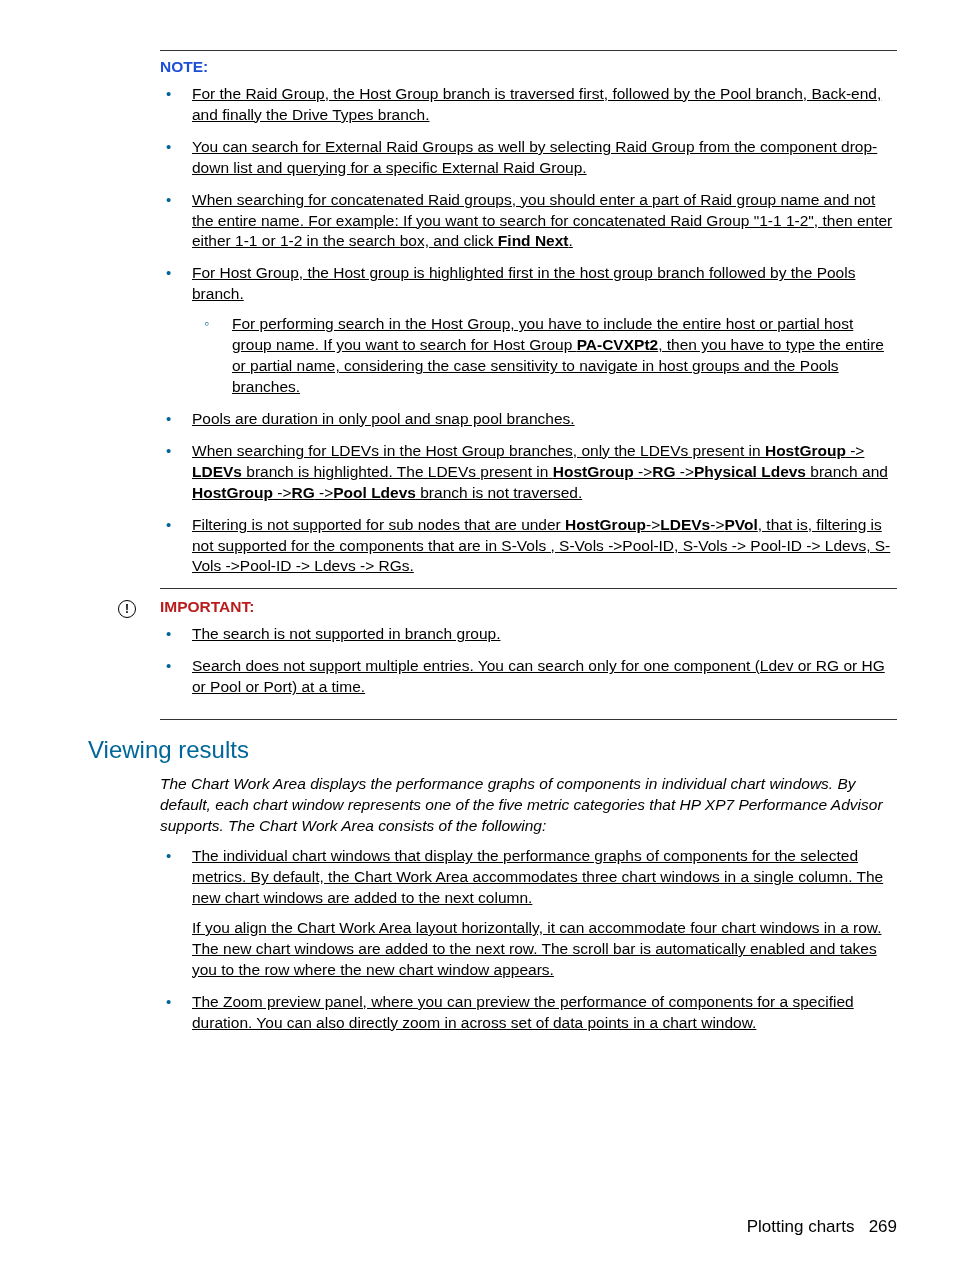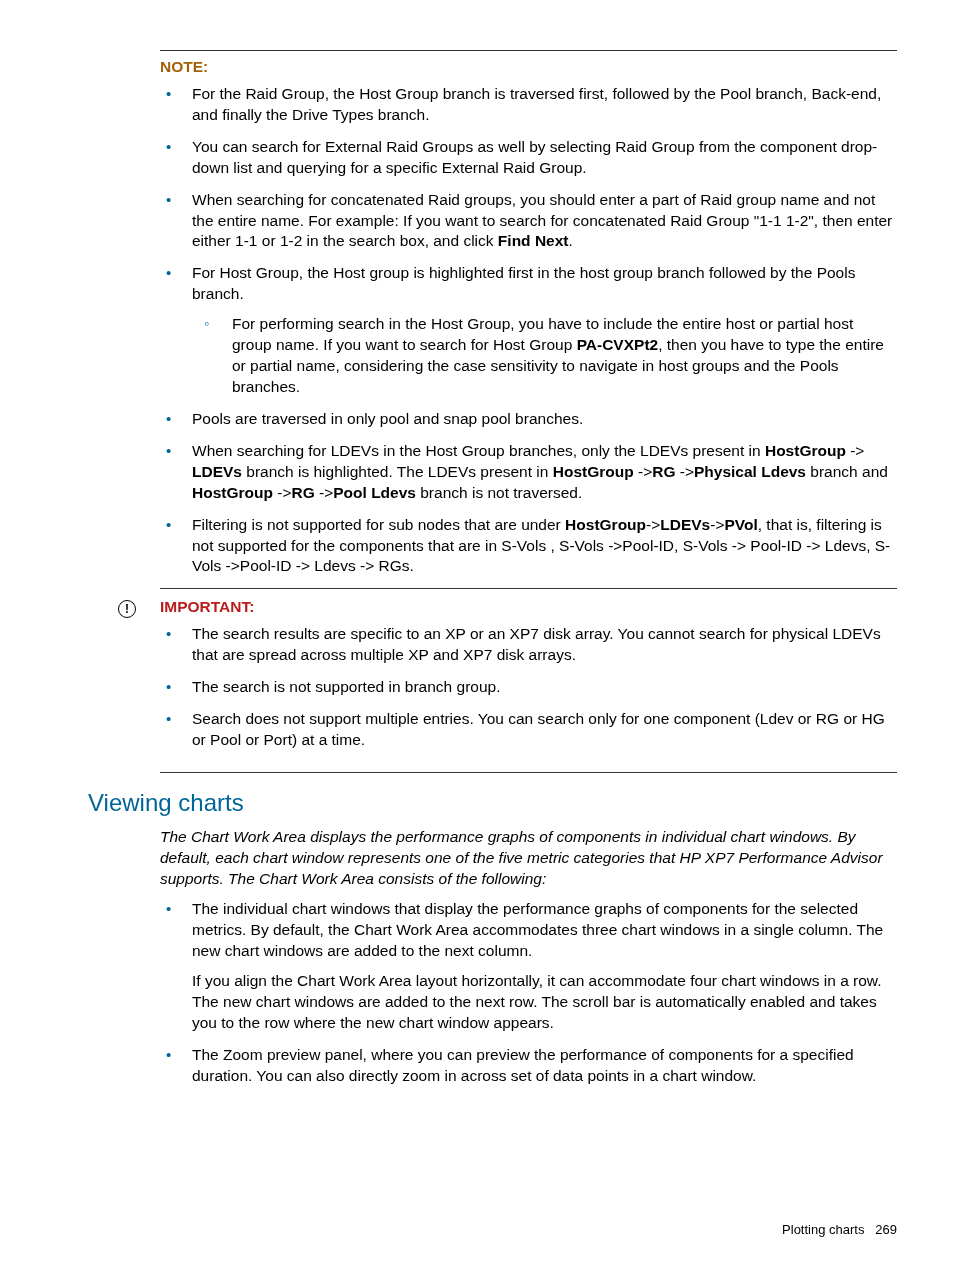--- a/index.html
+++ b/index.html
@@ -19,21 +19,21 @@
       padding: 50px 57px 0 88px;
       box-sizing: border-box;
     }
     .rule {
       border: none;
       border-top: 1px solid #333;
       margin: 0 0 6px 0;
       margin-left: 72px;
     }
     .note-label, .important-label {
-      color: #a16207;
+      color: #1d4ed8;
       font-weight: bold;
       margin-left: 72px;
       margin-bottom: 6px;
     }
     .important-row {
       display: flex;
       align-items: flex-start;
     }
     .important-icon {
       width: 72px;
@@ -55,20 +55,21 @@
       line-height: 1;
     }
     .important-label-inline {
       color: #b91c1c;
       font-weight: bold;
     }
     ul.bullets {
       list-style: none;
       padding: 0;
       margin: 0 0 0 72px;
+      text-decoration: underline;
     }
     ul.bullets > li {
       position: relative;
       padding-left: 32px;
       margin-bottom: 11px;
     }
     ul.bullets > li::before {
       content: "•";
       position: absolute;
       left: 6px;
@@ -105,21 +106,21 @@
       margin-bottom: 9px;
       font-style: italic;
     }
     .indent-block {
       margin-top: 9px;
     }
     .footer {
       position: absolute;
       bottom: 32px;
       right: 57px;
-      font-size: 13px;
+      font-size: 17px;
     }
     b { font-weight: bold; }
     .bot-rule {
        border: none;
        border-top: 1px solid #333;
        margin: 10px 0 8px 0;
        margin-left: 72px;
     }
   </style>
 </head>
@@ -137,48 +138,47 @@
       <span>When searching for concatenated Raid groups, you should enter a part of Raid group name and not the entire name. For example: If you want to search for concatenated Raid Group "1-1  1-2", then enter either  1-1 or  1-2 in the search box, and click </span><b>Find Next</b><span>.</span>
     </li>
     <li>
       <span>For Host Group, the Host group is highlighted first in the host group branch followed by the Pools branch.</span>
       <ul class="sub">
         <li>
           <span>For performing search in the Host Group, you have to include the entire host or partial host group name. If you want to search for Host Group </span><b>PA-CVXPt2</b><span>, then you have to type the entire or partial name, considering the case sensitivity to navigate in host groups and the Pools branches.</span>
         </li>
       </ul>
     </li>
-    <li><span>Pools are traversed in only pool and snap pool branches.</span></li>
+    <li><span>Pools are duration in only pool and snap pool branches.</span></li>
     <li>
       <span>When searching for LDEVs in the Host Group branches, only the LDEVs present in </span><b>HostGroup</b><span> -&gt; </span><b>LDEVs</b><span> branch is highlighted. The LDEVs present in </span><b>HostGroup</b><span> -&gt;</span><b>RG</b><span> -&gt;</span><b>Physical Ldevs</b><span> branch and </span><b>HostGroup</b><span> -&gt;</span><b>RG</b><span> -&gt;</span><b>Pool Ldevs</b><span> branch is not traversed.</span>
     </li>
     <li>
       <span>Filtering is not supported for sub nodes that are under </span><b>HostGroup</b><span>-&gt;</span><b>LDEVs</b><span>-&gt;</span><b>PVol</b><span>, that is, filtering is not supported for the components that are in S-Vols , S-Vols -&gt;Pool-ID, S-Vols -&gt; Pool-ID -&gt; Ldevs, S-Vols -&gt;Pool-ID -&gt; Ldevs -&gt; RGs.</span>
     </li>
   </ul>
 
   <hr class="bot-rule">
 
   <div class="important-row">
     <div class="important-icon">
       <span class="circle-exclaim">!</span>
     </div>
     <div style="flex:1;">
       <div class="important-label-inline">IMPORTANT:</div>
       <ul class="bullets" style="margin-left:0; margin-top:6px;">
-        <li><span>The search results are specific to an XP or an XP7 disk array. You cannot search for physical LDEVs that are spread across multiple XP and XP7 disk arrays.</span></li>
         <li><span>The search is not supported in branch group.</span></li>
         <li><span>Search does not support multiple entries. You can search only for one component (Ldev or RG or HG or Pool or Port) at a time.</span></li>
       </ul>
     </div>
   </div>
 
   <hr class="bot-rule">
 
-  <h2 class="section">Viewing charts</h2>
+  <h2 class="section">Viewing results</h2>
 
   <div class="para">The Chart Work Area displays the performance graphs of components in individual chart windows. By default, each chart window represents one of the five metric categories that HP XP7 Performance Advisor supports. The Chart Work Area consists of the following:</div>
 
   <ul class="bullets">
     <li>
       <span>The individual chart windows that display the performance graphs of components for the selected metrics. By default, the Chart Work Area accommodates three chart windows in a single column. The new chart windows are added to the next column.</span>
       <div class="indent-block">If you align the Chart Work Area layout horizontally, it can accommodate four chart windows in a row. The new chart windows are added to the next row. The scroll bar is automatically enabled and takes you to the row where the new chart window appears.</div>
     </li>
     <li><span>The Zoom preview panel, where you can preview the performance of components for a specified duration. You can also directly zoom in across set of data points in a chart window.</span></li>
   </ul>

